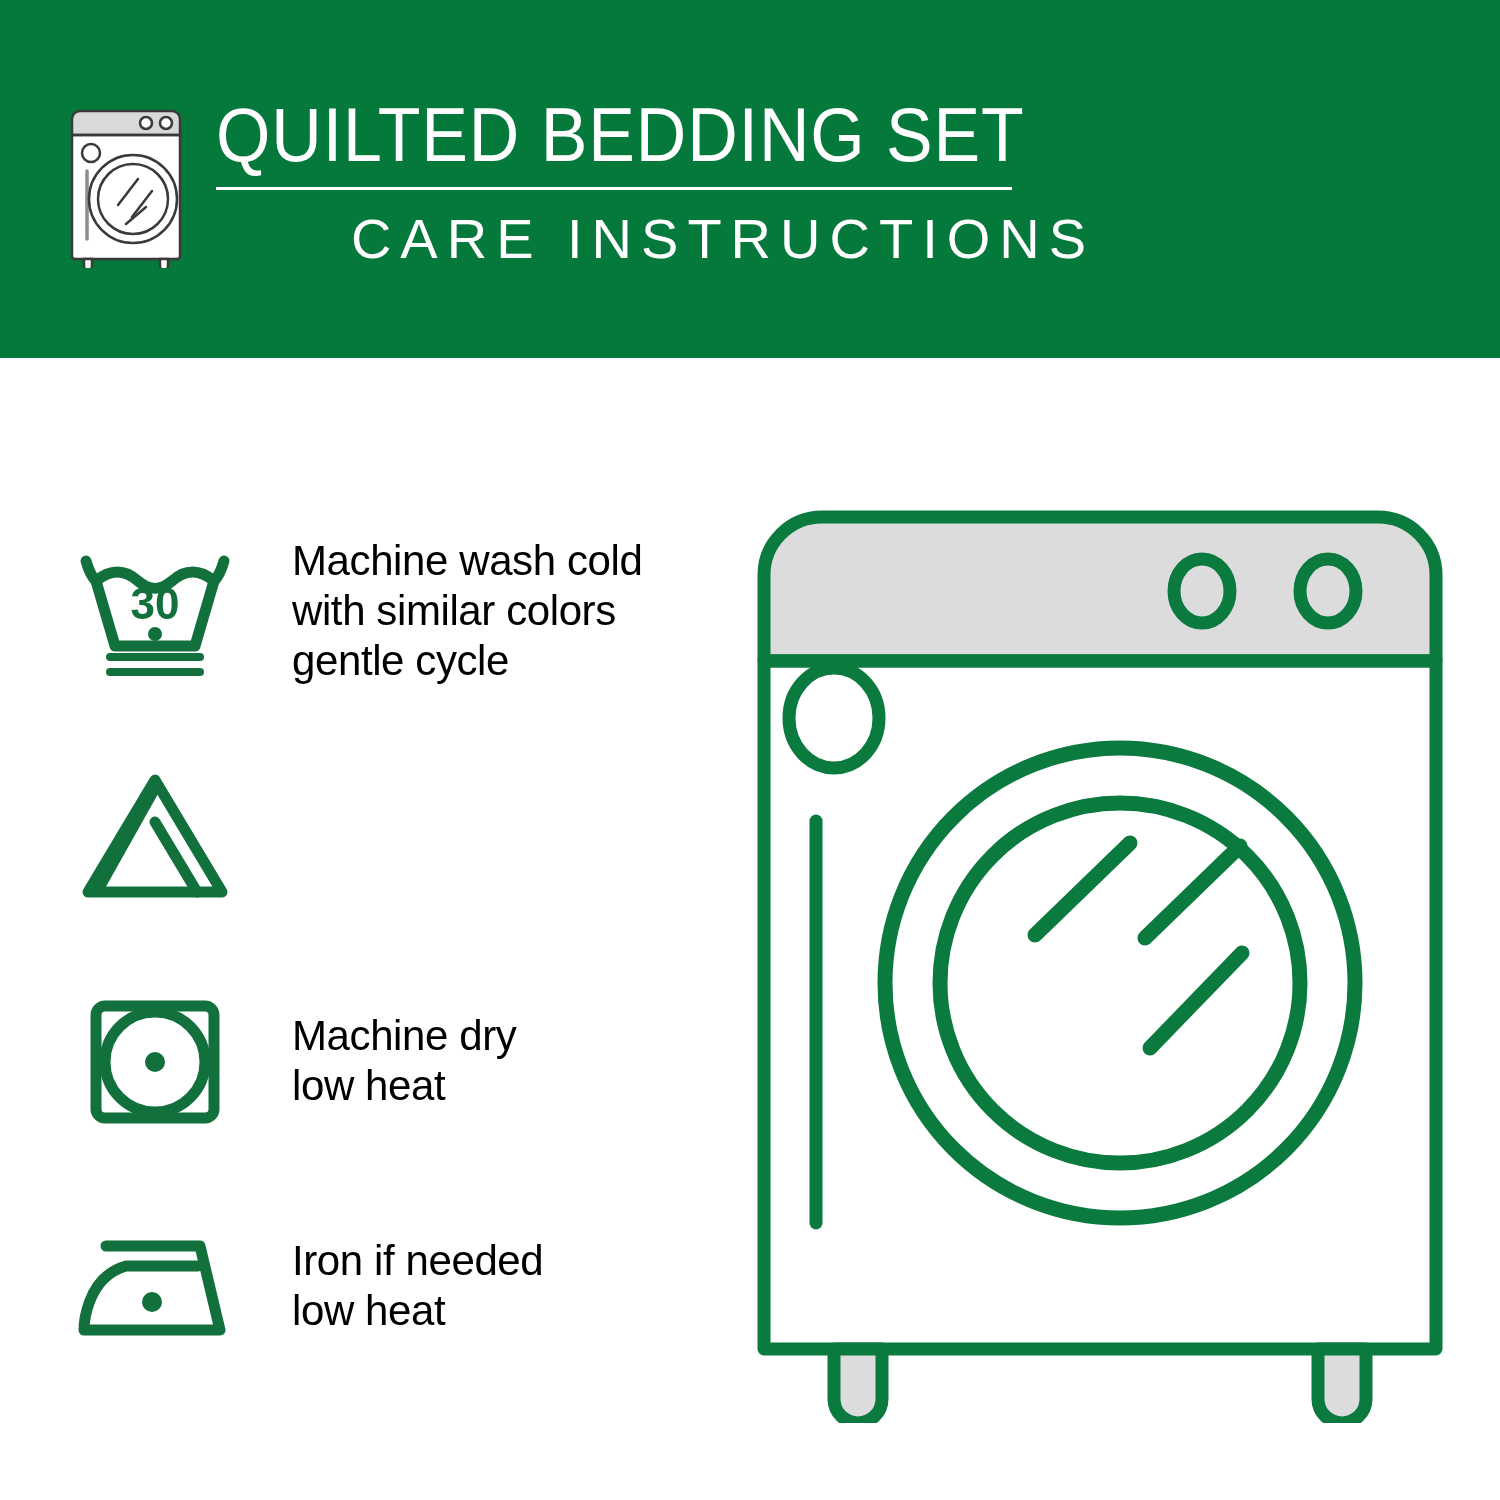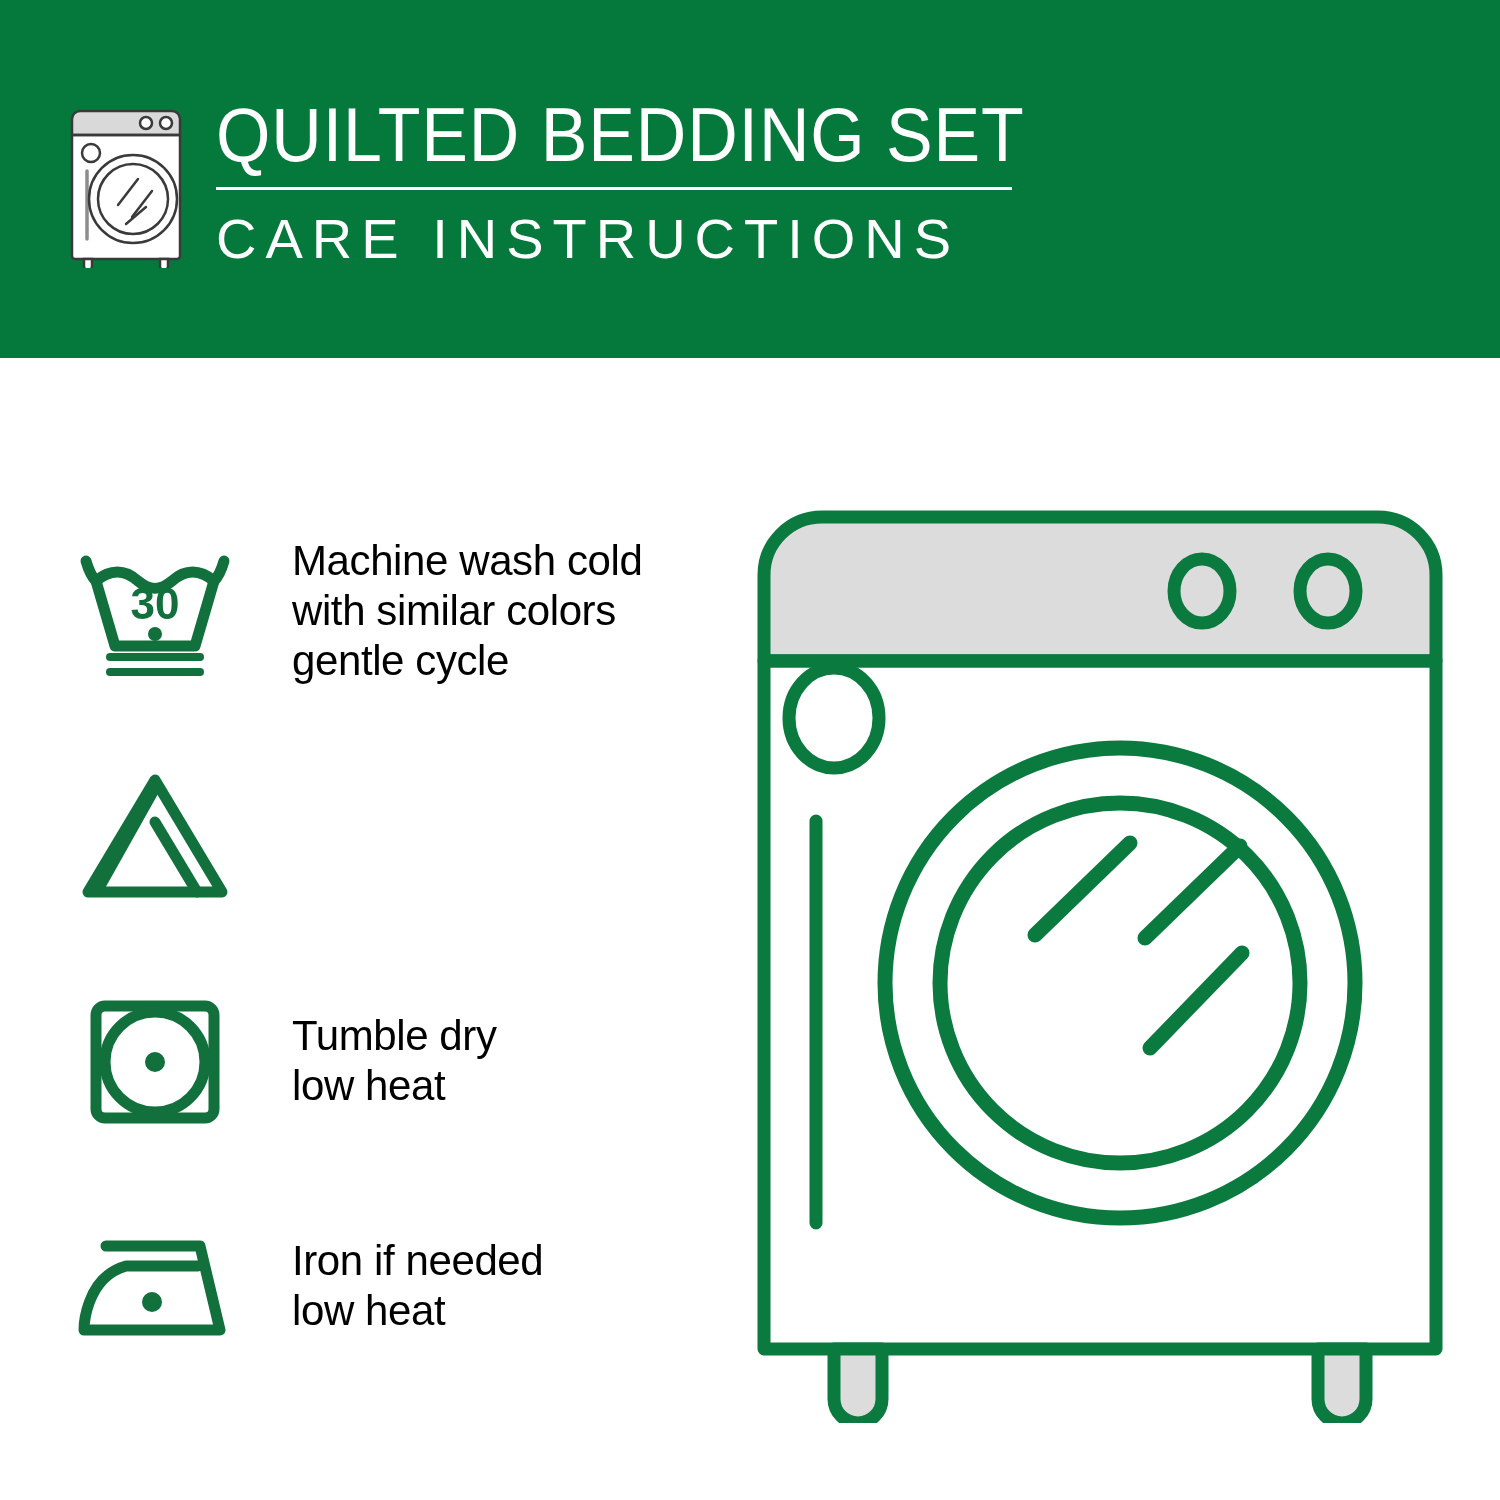--- a/index.html
+++ b/index.html
@@ -35,20 +35,21 @@
   #header-machine-icon {
     width: 128px;
     height: 165px;
     margin-top: 8px;
     flex: 0 0 auto;
   }
   #header-titles {
     margin-left: 26px;
     display: flex;
     flex-direction: column;
+    text-align: right;
   }
   #title-main {
     color: #ffffff;
     font-size: 76px;
     line-height: 80px;
     font-weight: 400;
     letter-spacing: 1px;
     transform: scaleX(0.92);
     transform-origin: left center;
     white-space: nowrap;
@@ -198,21 +199,21 @@
     <div class="care-row">
       <div class="care-icon">
         <svg width="170" height="140" viewBox="0 0 170 140">
           <g fill="none" stroke="#11703c" stroke-width="11" stroke-linejoin="round">
             <rect x="26" y="15" width="118" height="112" rx="9"></rect>
             <circle cx="85" cy="71" r="50"></circle>
           </g>
           <circle cx="85" cy="71" r="10" fill="#11703c"></circle>
         </svg>
       </div>
-      <div class="care-text">Tumble dry
+      <div class="care-text">Machine dry
 low heat</div>
     </div>
 
     <div class="care-row">
       <div class="care-icon">
         <svg width="170" height="140" viewBox="0 0 170 140">
           <g fill="none" stroke="#11703c" stroke-width="11" stroke-linecap="round" stroke-linejoin="round">
             <path d="M36 30 L130 30 L150 114 L14 114 C14 114 14 62 56 50 L128 50"></path>
           </g>
           <circle cx="82" cy="86" r="10" fill="#11703c"></circle>

